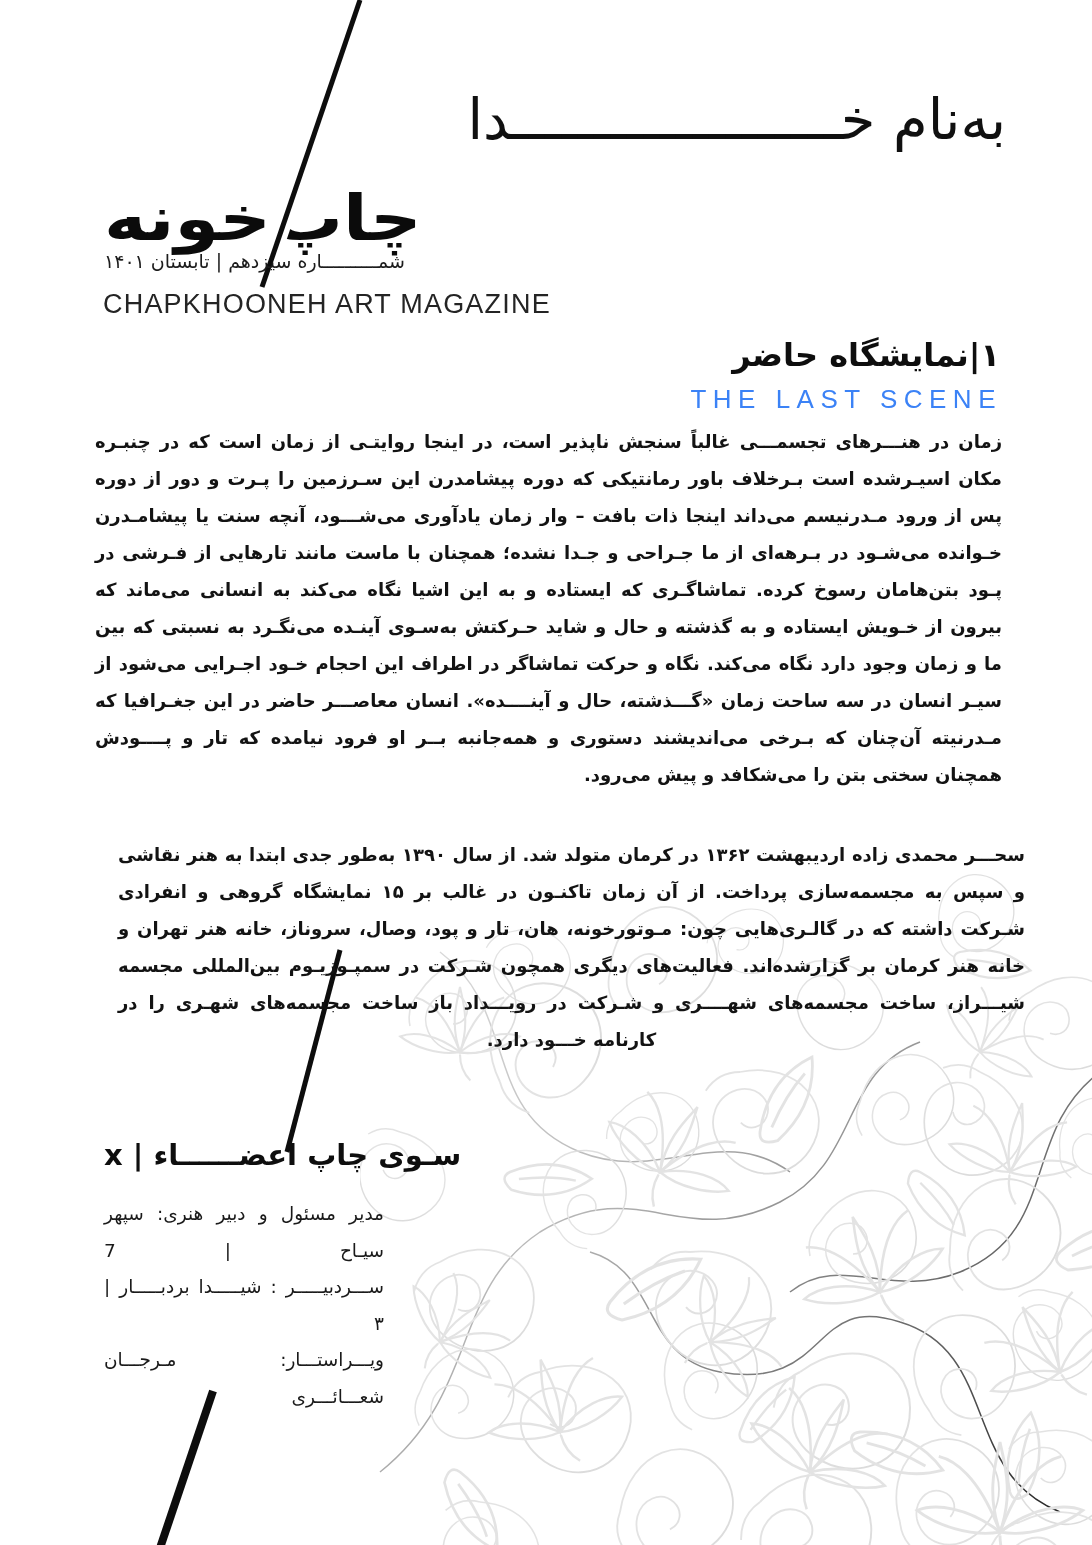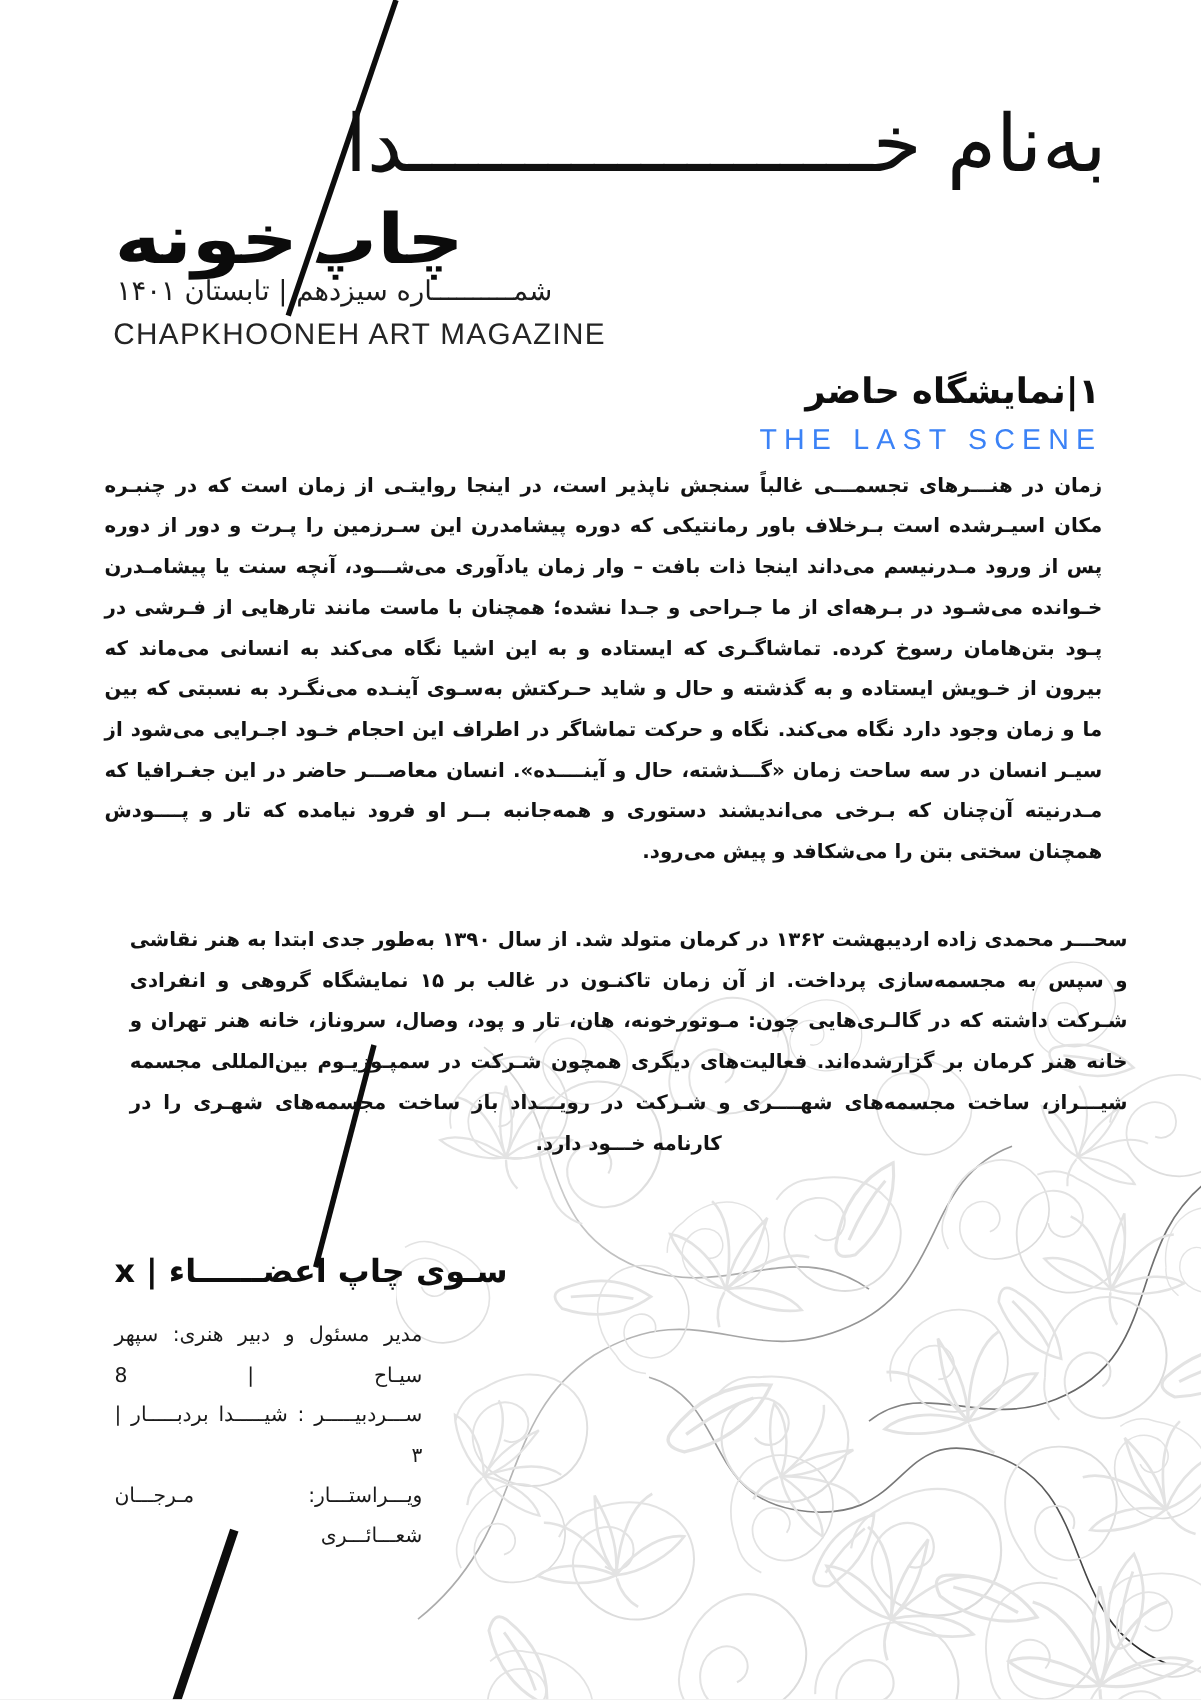--- a/index.html
+++ b/index.html
@@ -9,38 +9,38 @@
     margin:0 auto;
     background:#ffffff;
     overflow:hidden;
     font-family:"DejaVu Sans", sans-serif;
     color:#141414;
   }
   .abs{position:absolute;}
   
   #bismillah{
     top:84px;right:86px;
-    font-size:72px;line-height:1.3;
+    font-size:56px;line-height:1.3;
     direction:rtl;white-space:nowrap;
     color:#101010;
     letter-spacing:-1px;
   }
   #logo{
     top:182px;left:104px;
     font-size:56px;font-weight:bold;
     direction:rtl;white-space:nowrap;
     color:#0b0b0b;
     transform:scale(1.28,1.12);
     transform-origin:left top;
     letter-spacing:-2px;
   }
   #issue-line{
     top:250px;left:104px;width:400px;
-    direction:rtl;text-align:center;
-    font-size:25px;color:#1c1c1c;
+    direction:rtl;text-align:left;
+    font-size:19px;color:#1c1c1c;
     white-space:nowrap;
   }
   #magazine-name{
     top:289px;left:103px;
     font-family:"Liberation Sans", sans-serif;
     font-size:27px;letter-spacing:1.2px;
     color:#242424;white-space:nowrap;
   }
   
   .fa-heading{
@@ -190,19 +190,19 @@
 
   <div id="sec1-heading" class="abs fa-heading">۱|نمایشگاه حاضر</div>
   <div id="sec1-sub" class="abs">THE LAST SCENE</div>
   <div id="sec1-body" class="abs fa-body">زمان در هنـــرهای تجسمـــی غالباً سنجش ناپذیر است، در اینجا روایتـی از زمان است که در چنبـره مکان اسیـرشده است بـرخلاف باور رمانتیکی که دوره پیشامدرن این سـرزمین را پـرت و دور از دوره پس از ورود مـدرنیسم می‌داند اینجا ذات بافت – وار زمان یادآوری می‌شـــود، آنچه سنت یا پیشامـدرن خـوانده می‌شـود در بـرهه‌ای از ما جـراحی و جـدا نشده؛ همچنان با ماست مانند تارهایی از فـرشی در پـود بتن‌هامان رسوخ کرده. تماشاگـری که ایستاده و به این اشیا نگاه می‌کند به انسانی می‌ماند که بیرون از خـویش ایستاده و به گذشته و حال و شاید حـرکتش به‌سـوی آینـده می‌نگـرد به نسبتی که بین ما و زمان وجود دارد نگاه می‌کند. نگاه و حرکت تماشاگر در اطراف این احجام خـود اجـرایی می‌شود از سیـر انسان در سه ساحت زمان «گـــذشته، حال و آینــــده». انسان معاصـــر حاضر در این جغـرافیا که مـدرنیته آن‌چنان که بـرخی می‌اندیشند دستوری و همه‌جانبه بــر او فرود نیامده که تار و پــــودش همچنان سختی بتن را می‌شکافد و پیش می‌رود.</div>
 
   <div id="sec2-body" class="abs fa-body">سحـــر محمدی زاده اردیبهشت ۱۳۶۲ در کرمان متولد شد. از سال ۱۳۹۰ به‌طور جدی ابتدا به هنر نقاشی و سپس به مجسمه‌سازی پرداخت. از آن زمان تاکنـون در غالب بر ۱۵ نمایشگاه گروهی و انفرادی شـرکت داشته که در گالـری‌هایی چون: مـوتورخونه، هان، تار و پود، وصال، سروناز، خانه هنر تهران و خانه هنر کرمان بر گزارشده‌اند. فعالیت‌های دیگری همچون شـرکت در سمپـوزیـوم بین‌المللی مجسمه شیـــراز، ساخت مجسمه‌های شهــــری و شـرکت در رویـــداد باز ساخت مجسمه‌های شهـری را در کارنامه خـــود دارد.</div>
 
   <div id="members-heading" class="abs">x | اعضــــــاء‎ چاپ‎ سـوی</div>
 
   <div id="credits" class="abs">
-    <div class="credit-line">مدیر مسئول و دبیر هنری: سپهر سیـاح | 8</div>
+    <div class="credit-line">مدیر مسئول و دبیر هنری: سپهر سیـاح | 7</div>
     <div class="credit-line">ســـردبیـــــر : شیـــــدا بردبـــــار | ۳</div>
     <div class="credit-line">ویـــراستـــار: مـرجـــان شعـــائـــری</div>
 
   </div>
 
 </div>
 
 </body></html>

